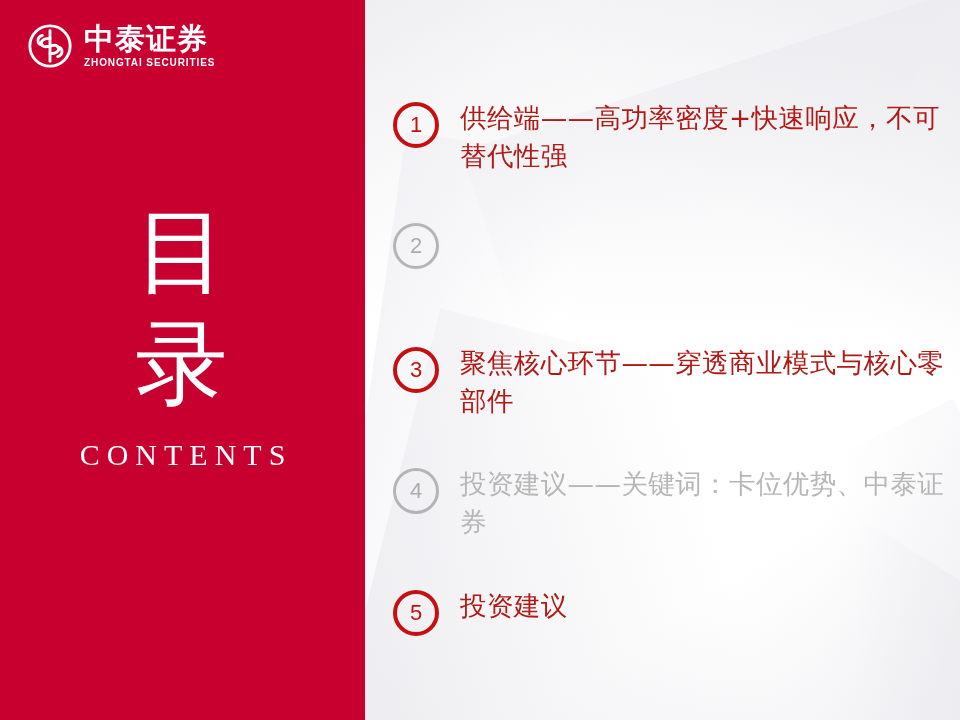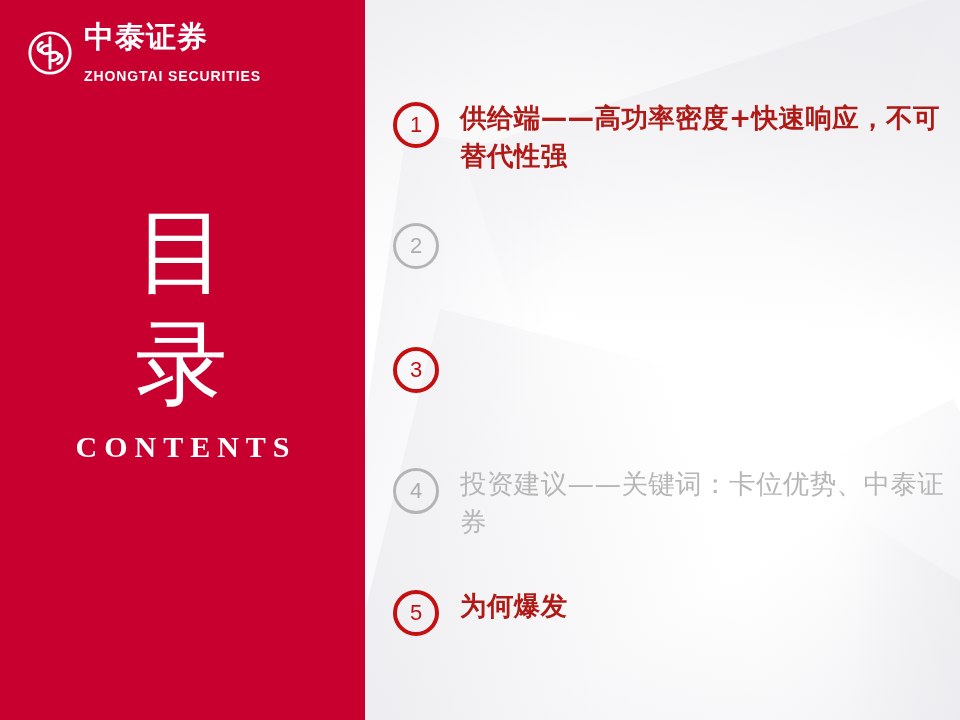--- a/index.html
+++ b/index.html
@@ -99,49 +99,49 @@
     font-family: "DejaVu Sans", "Liberation Sans", sans-serif;
     font-size: 30px;
     font-weight: 700;
     line-height: 1.02;
     letter-spacing: 1px;
     white-space: nowrap;
   }
   .logo-en {
     color: #ffffff;
     font-family: "Liberation Sans", sans-serif;
-    font-size: 14px;
+    font-size: 10px;
     font-weight: 700;
     letter-spacing: 0.9px;
     line-height: 1.1;
-    margin-top: 16px;
+    margin-top: 2px;
     white-space: nowrap;
   }
 
   .title-wrap {
     position: absolute;
     left: 0; top: 196px;
     width: 365px;
     text-align: center;
   }
   .title-cn {
     color: #ffffff;
     font-family: "DejaVu Sans", "Liberation Sans", sans-serif;
     font-size: 92px;
     font-weight: 400;
     line-height: 1.22;
     letter-spacing: 2px;
   }
   .title-cn span { display: block; }
   .title-en {
-    margin-top: 10px;
+    margin-top: 18px;
     color: #ffffff;
     font-family: "Liberation Serif", "DejaVu Serif", serif;
     font-size: 30px;
-    font-weight: 700;
+    font-weight: 400;
     letter-spacing: 7px;
     padding-left: 7px;
   }
 
   
   .toc {
     position: absolute;
     left: 365px; top: 0;
     width: 595px; height: 720px;
   }
@@ -171,21 +171,21 @@
   }
   .badge.off {
     border: 3px solid #B4B4B4;
     color: #ACACAC;
     font-weight: 400;
   }
   .label {
     margin-left: 21px;
     font-family: "DejaVu Sans", "Liberation Sans", sans-serif;
     font-size: 26.5px;
-    font-weight: 700;
+    font-weight: 400;
     line-height: 1.42;
     max-width: 520px;
     letter-spacing: 0.4px;
   }
   .label.on  { color: #B01A16; }
   .label.off { color: #B6B6B6; font-weight: 400; }
 </style>
 </head>
 <body>
 
@@ -231,27 +231,28 @@
       <div class="badge on">1</div>
       <div class="label on">供给端——高功率密度+快速响应，不可替代性强</div>
     </div>
 
     <div class="toc-item" style="top:220px">
       <div class="badge off">2</div>
     </div>
 
     <div class="toc-item" style="top:344px">
       <div class="badge on">3</div>
+      <div class="label on">聚焦核心环节——穿透商业模式与核心零部件</div>
     </div>
 
     <div class="toc-item" style="top:465px">
       <div class="badge off">4</div>
       <div class="label off">投资建议——关键词：卡位优势、中泰证券</div>
     </div>
 
     <div class="toc-item" style="top:587px">
       <div class="badge on">5</div>
-      <div class="label on">为何爆发</div>
+      <div class="label on">投资建议</div>
     </div>
 
   </div>
 
 </div>
 
 </body></html>

